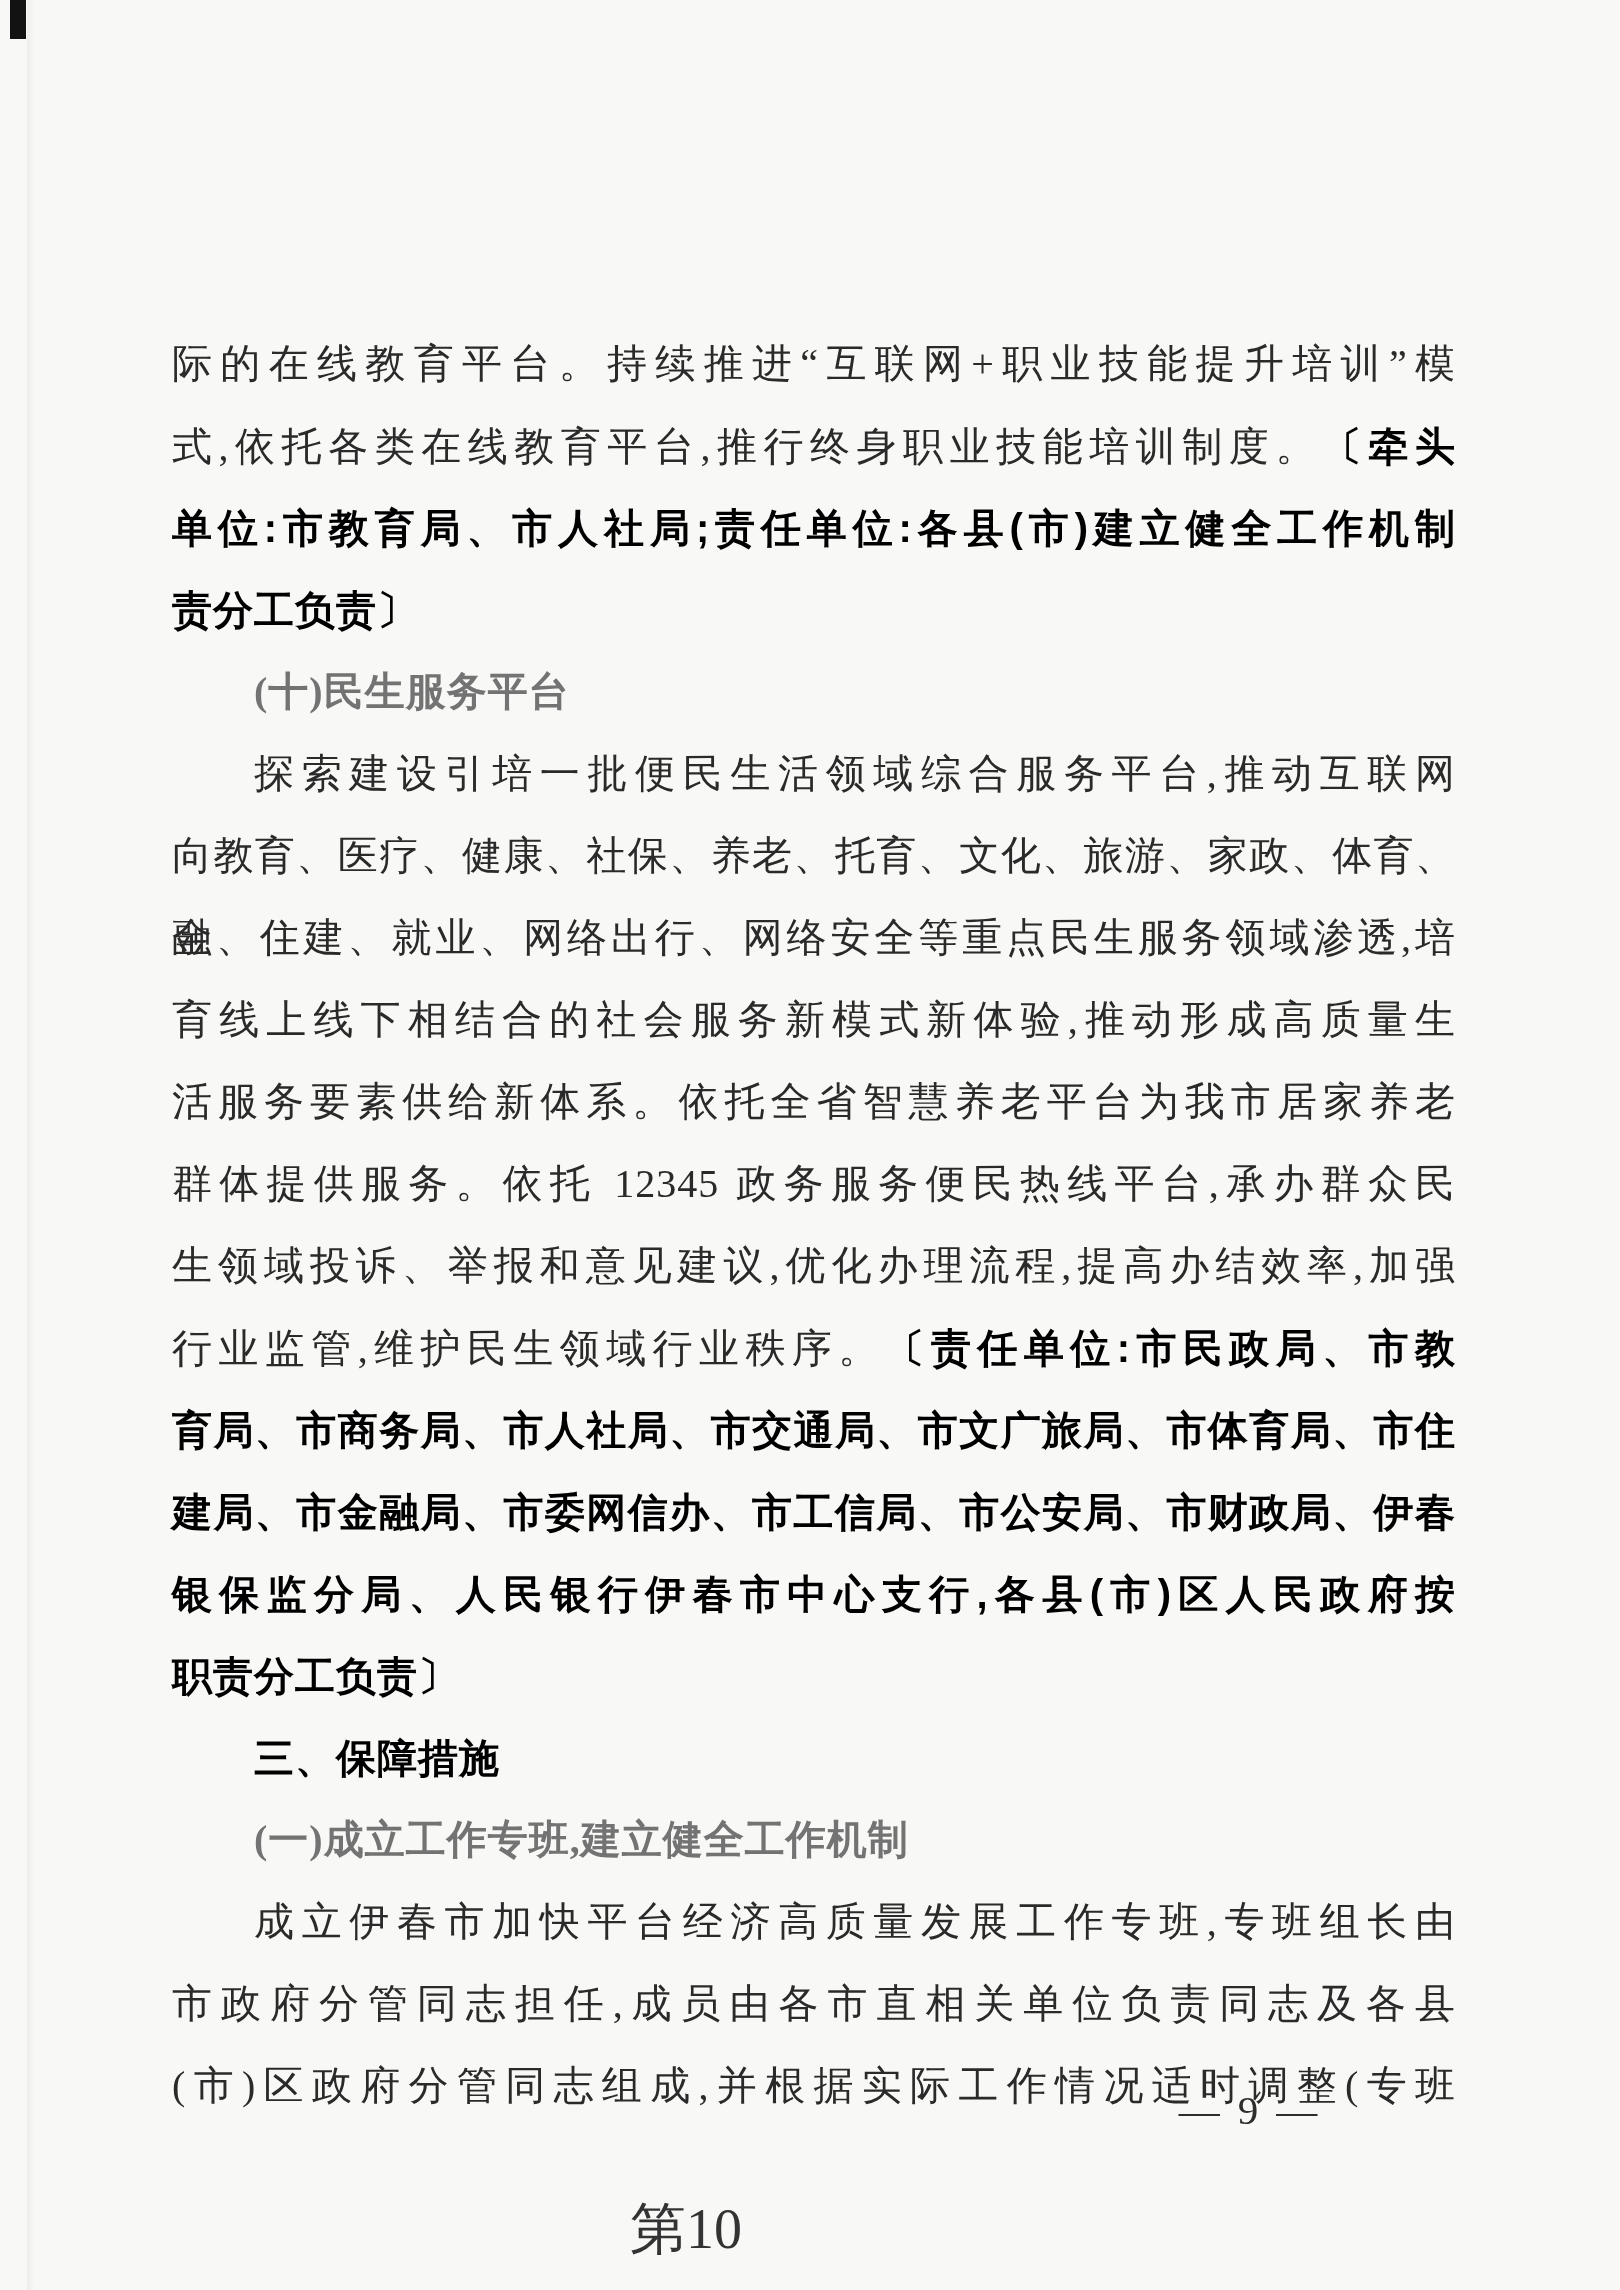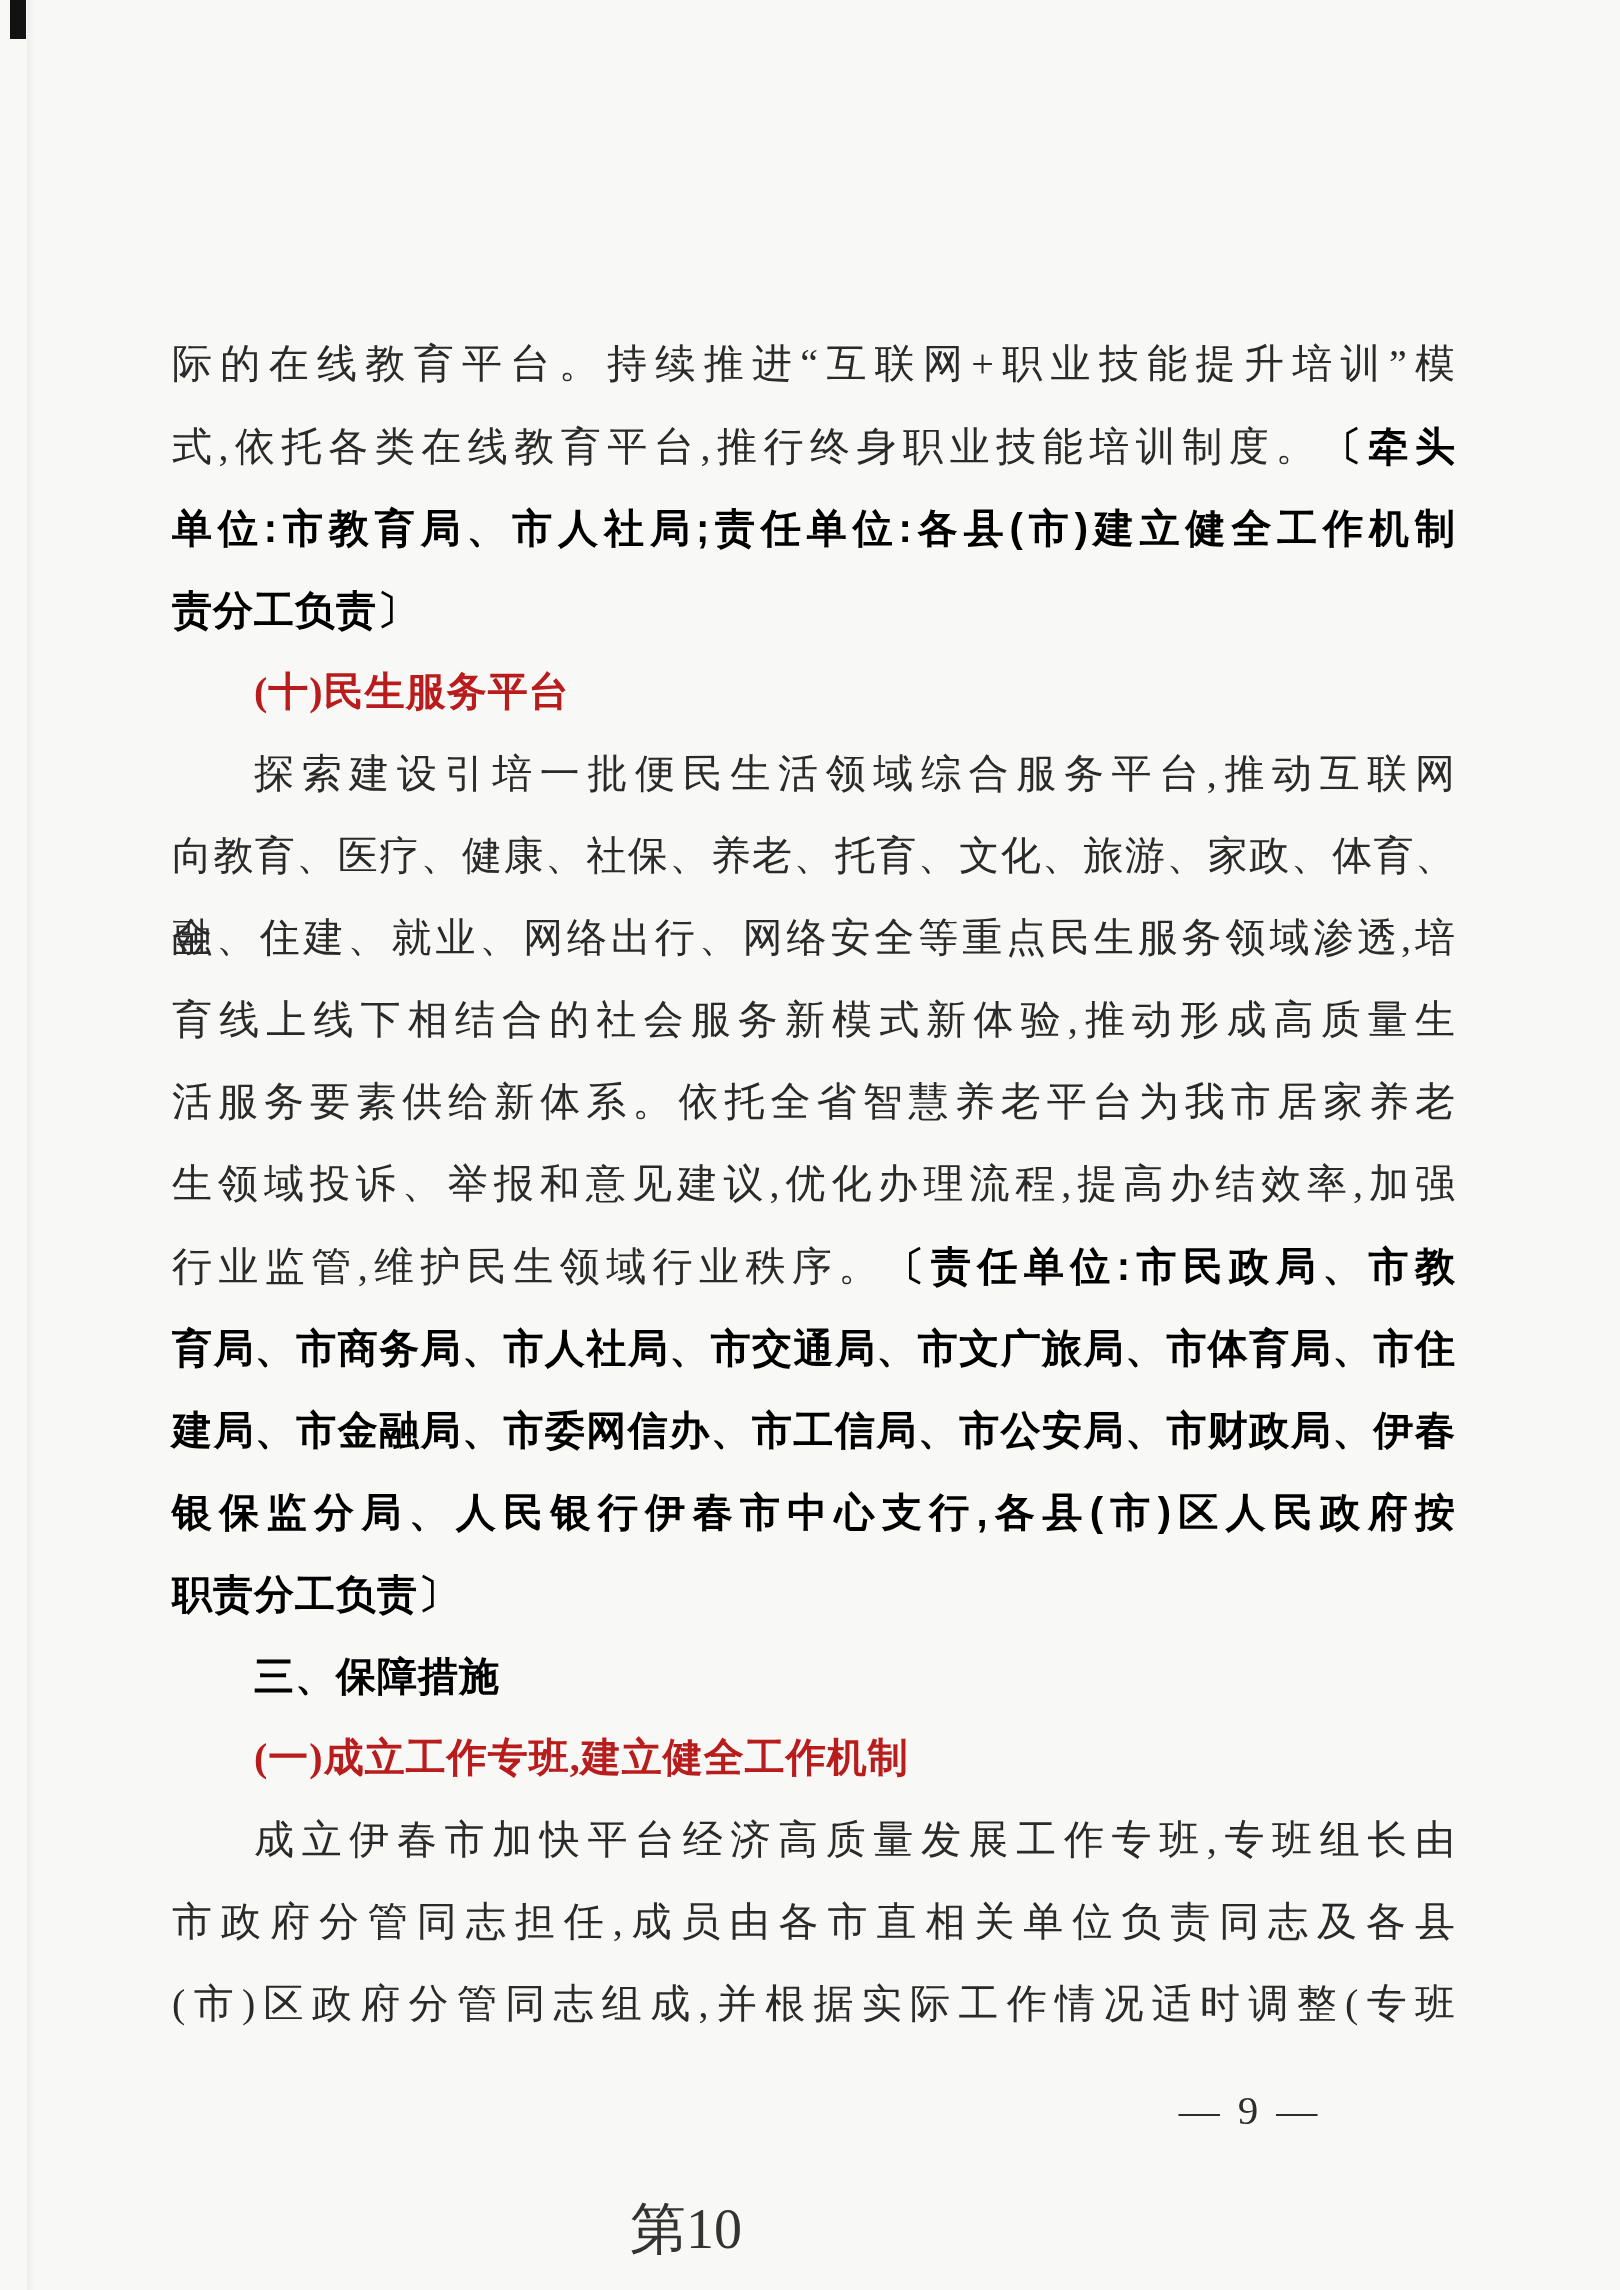--- a/index.html
+++ b/index.html
@@ -38,21 +38,21 @@
   }
   .line.short { text-align: left; text-align-last: left; }
   .line.indent { padding-left: 82px; }
   .b {
     font-family: "Liberation Sans", "DejaVu Sans", sans-serif;
     font-weight: 700;
     color: #000000;
   }
   .kai {
     font-weight: 600;
-    color: #b91c1c;
+    color: #737373;
   }
   .page-number {
     position: absolute;
     left: 1157px; top: 2086px;
     width: 186px;
     text-align: center;
     font-size: 41px;
     letter-spacing: 3.9px;
     color: #2e2e2e;
   }
@@ -73,20 +73,21 @@
     <div class="line"><span>际的在线教育平台。持续推进“互联网+职业技能提升培训”模</span></div>
     <div class="line"><span>式,依托各类在线教育平台,推行终身职业技能培训制度。</span><span class="b">〔牵头</span></div>
     <div class="line"><span class="b">单位:市教育局、市人社局;责任单位:各县(市)建立健全工作机制</span></div>
     <div class="line short"><span class="b">责分工负责〕</span></div>
     <div class="line indent short"><span class="kai">(十)民生服务平台</span></div>
     <div class="line indent"><span>探索建设引培一批便民生活领域综合服务平台,推动互联网</span></div>
     <div class="line"><span>向教育、医疗、健康、社保、养老、托育、文化、旅游、家政、体育、金</span></div>
     <div class="line"><span>融、住建、就业、网络出行、网络安全等重点民生服务领域渗透,培</span></div>
     <div class="line"><span>育线上线下相结合的社会服务新模式新体验,推动形成高质量生</span></div>
     <div class="line"><span>活服务要素供给新体系。依托全省智慧养老平台为我市居家养老</span></div>
+    <div class="line"><span>群体提供服务。依托 12345 政务服务便民热线平台,承办群众民</span></div>
     <div class="line"><span>生领域投诉、举报和意见建议,优化办理流程,提高办结效率,加强</span></div>
     <div class="line"><span>行业监管,维护民生领域行业秩序。</span><span class="b">〔责任单位:市民政局、市教</span></div>
     <div class="line"><span class="b">育局、市商务局、市人社局、市交通局、市文广旅局、市体育局、市住</span></div>
     <div class="line"><span class="b">建局、市金融局、市委网信办、市工信局、市公安局、市财政局、伊春</span></div>
     <div class="line"><span class="b">银保监分局、人民银行伊春市中心支行,各县(市)区人民政府按</span></div>
     <div class="line short"><span class="b">职责分工负责〕</span></div>
     <div class="line indent short"><span class="b">三、保障措施</span></div>
     <div class="line indent short"><span class="kai">(一)成立工作专班,建立健全工作机制</span></div>
     <div class="line indent"><span>成立伊春市加快平台经济高质量发展工作专班,专班组长由</span></div>
     <div class="line"><span>市政府分管同志担任,成员由各市直相关单位负责同志及各县</span></div>

